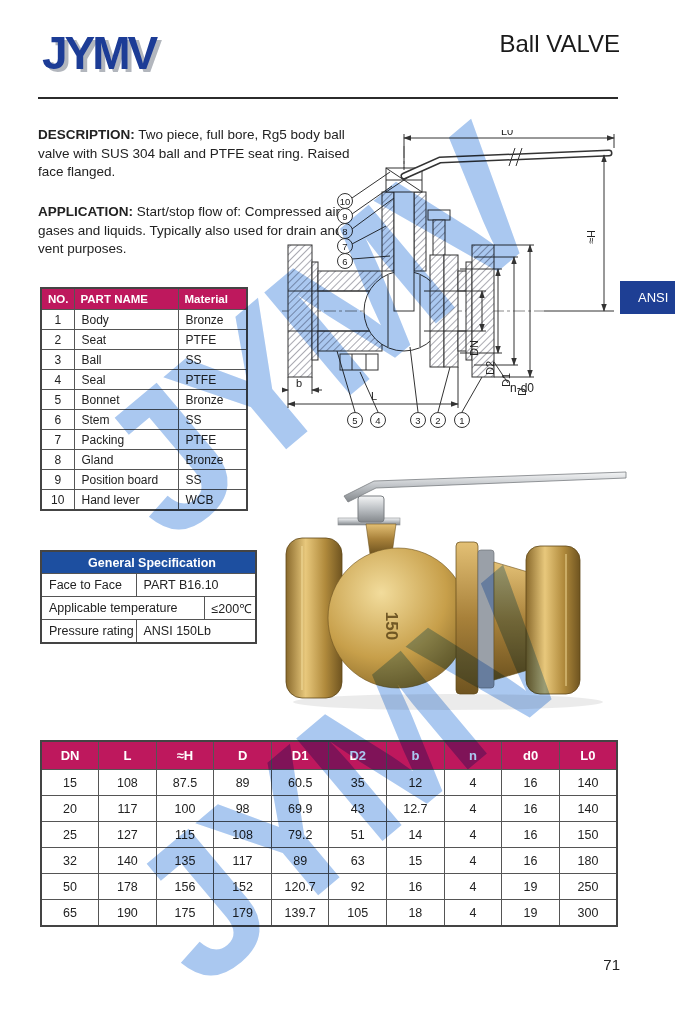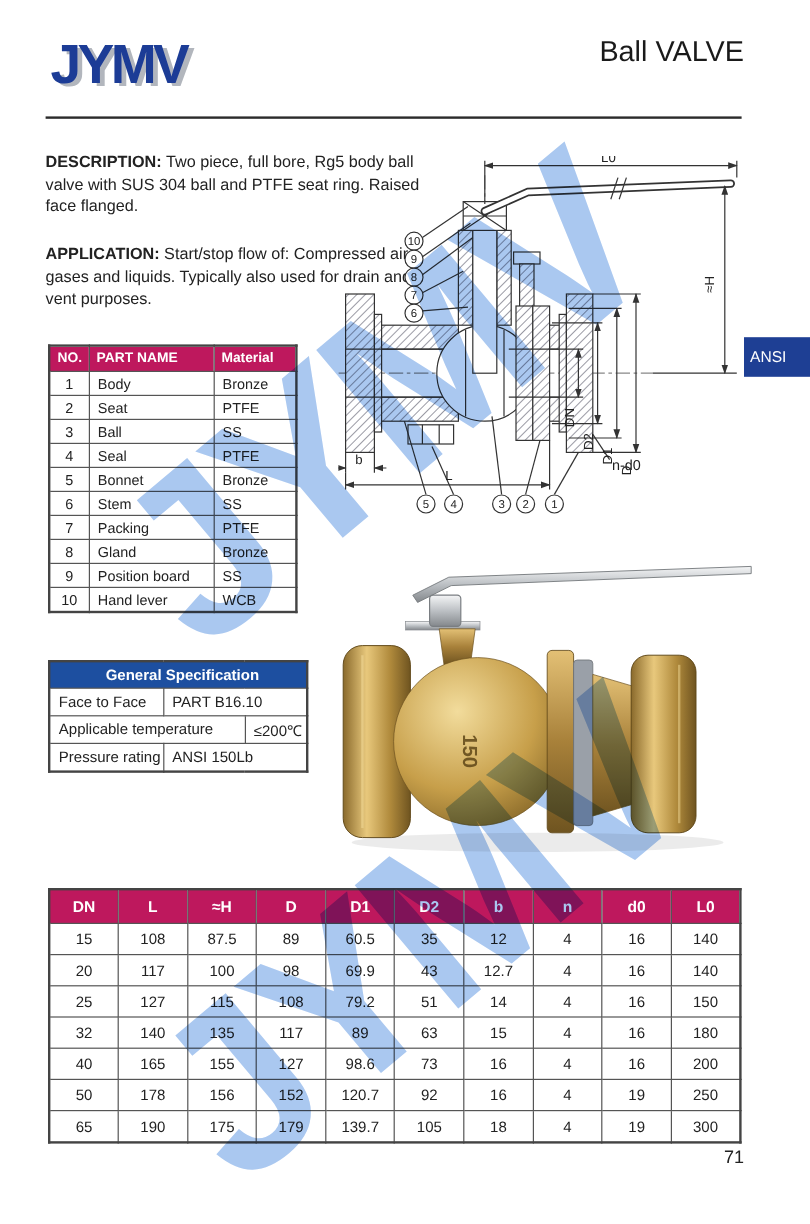--- a/index.html
+++ b/index.html
@@ -12,21 +12,21 @@
   .title{position:absolute;top:30px;left:400px;width:220px;text-align:right;font-size:24px;color:#1a1a1a;}
   .header-rule{position:absolute;left:38px;top:97px;width:580px;height:2px;background:#2b2b2b;}
 
   
   .para{position:absolute;left:38px;width:314px;font-size:13.5px;line-height:1.38;color:#222;}
   #desc{top:126px;} #app{top:203px;}
   .para b{font-weight:bold;}
 
   
   .ansi-tab{position:absolute;left:620px;top:281px;width:55px;height:33px;background:#1e3f94;
-            color:#fff;font-size:13px;line-height:33px;padding-left:5px;box-sizing:border-box;}
+            color:#fff;font-size:13px;line-height:33px;padding-left:18px;box-sizing:border-box;}
 
   
   table{border-collapse:collapse;table-layout:fixed;}
   th,td{border:1px solid #555;overflow:hidden;white-space:nowrap;color:#222;}
   thead th{background:#be185d;color:#fff;font-weight:bold;}
 
   
   #parts{position:absolute;left:40px;top:287px;width:206px;border:2px solid #444;}
   #parts th{height:20px;font-size:11.5px;text-align:left;padding:0 0 0 6px;}
   #parts td{height:19px;font-size:12px;padding:0 0 0 7px;}
@@ -413,32 +413,20 @@
           <td>135</td>
           <td>117</td>
           <td>89</td>
           <td>63</td>
           <td>15</td>
           <td>4</td>
           <td>16</td>
           <td>180</td>
         </tr>
         <tr>
-          <td>40</td>
-          <td>165</td>
-          <td>155</td>
-          <td>127</td>
-          <td>98.6</td>
-          <td>73</td>
-          <td>16</td>
-          <td>4</td>
-          <td>16</td>
-          <td>200</td>
-        </tr>
-        <tr>
           <td>50</td>
           <td>178</td>
           <td>156</td>
           <td>152</td>
           <td>120.7</td>
           <td>92</td>
           <td>16</td>
           <td>4</td>
           <td>19</td>
           <td>250</td>

